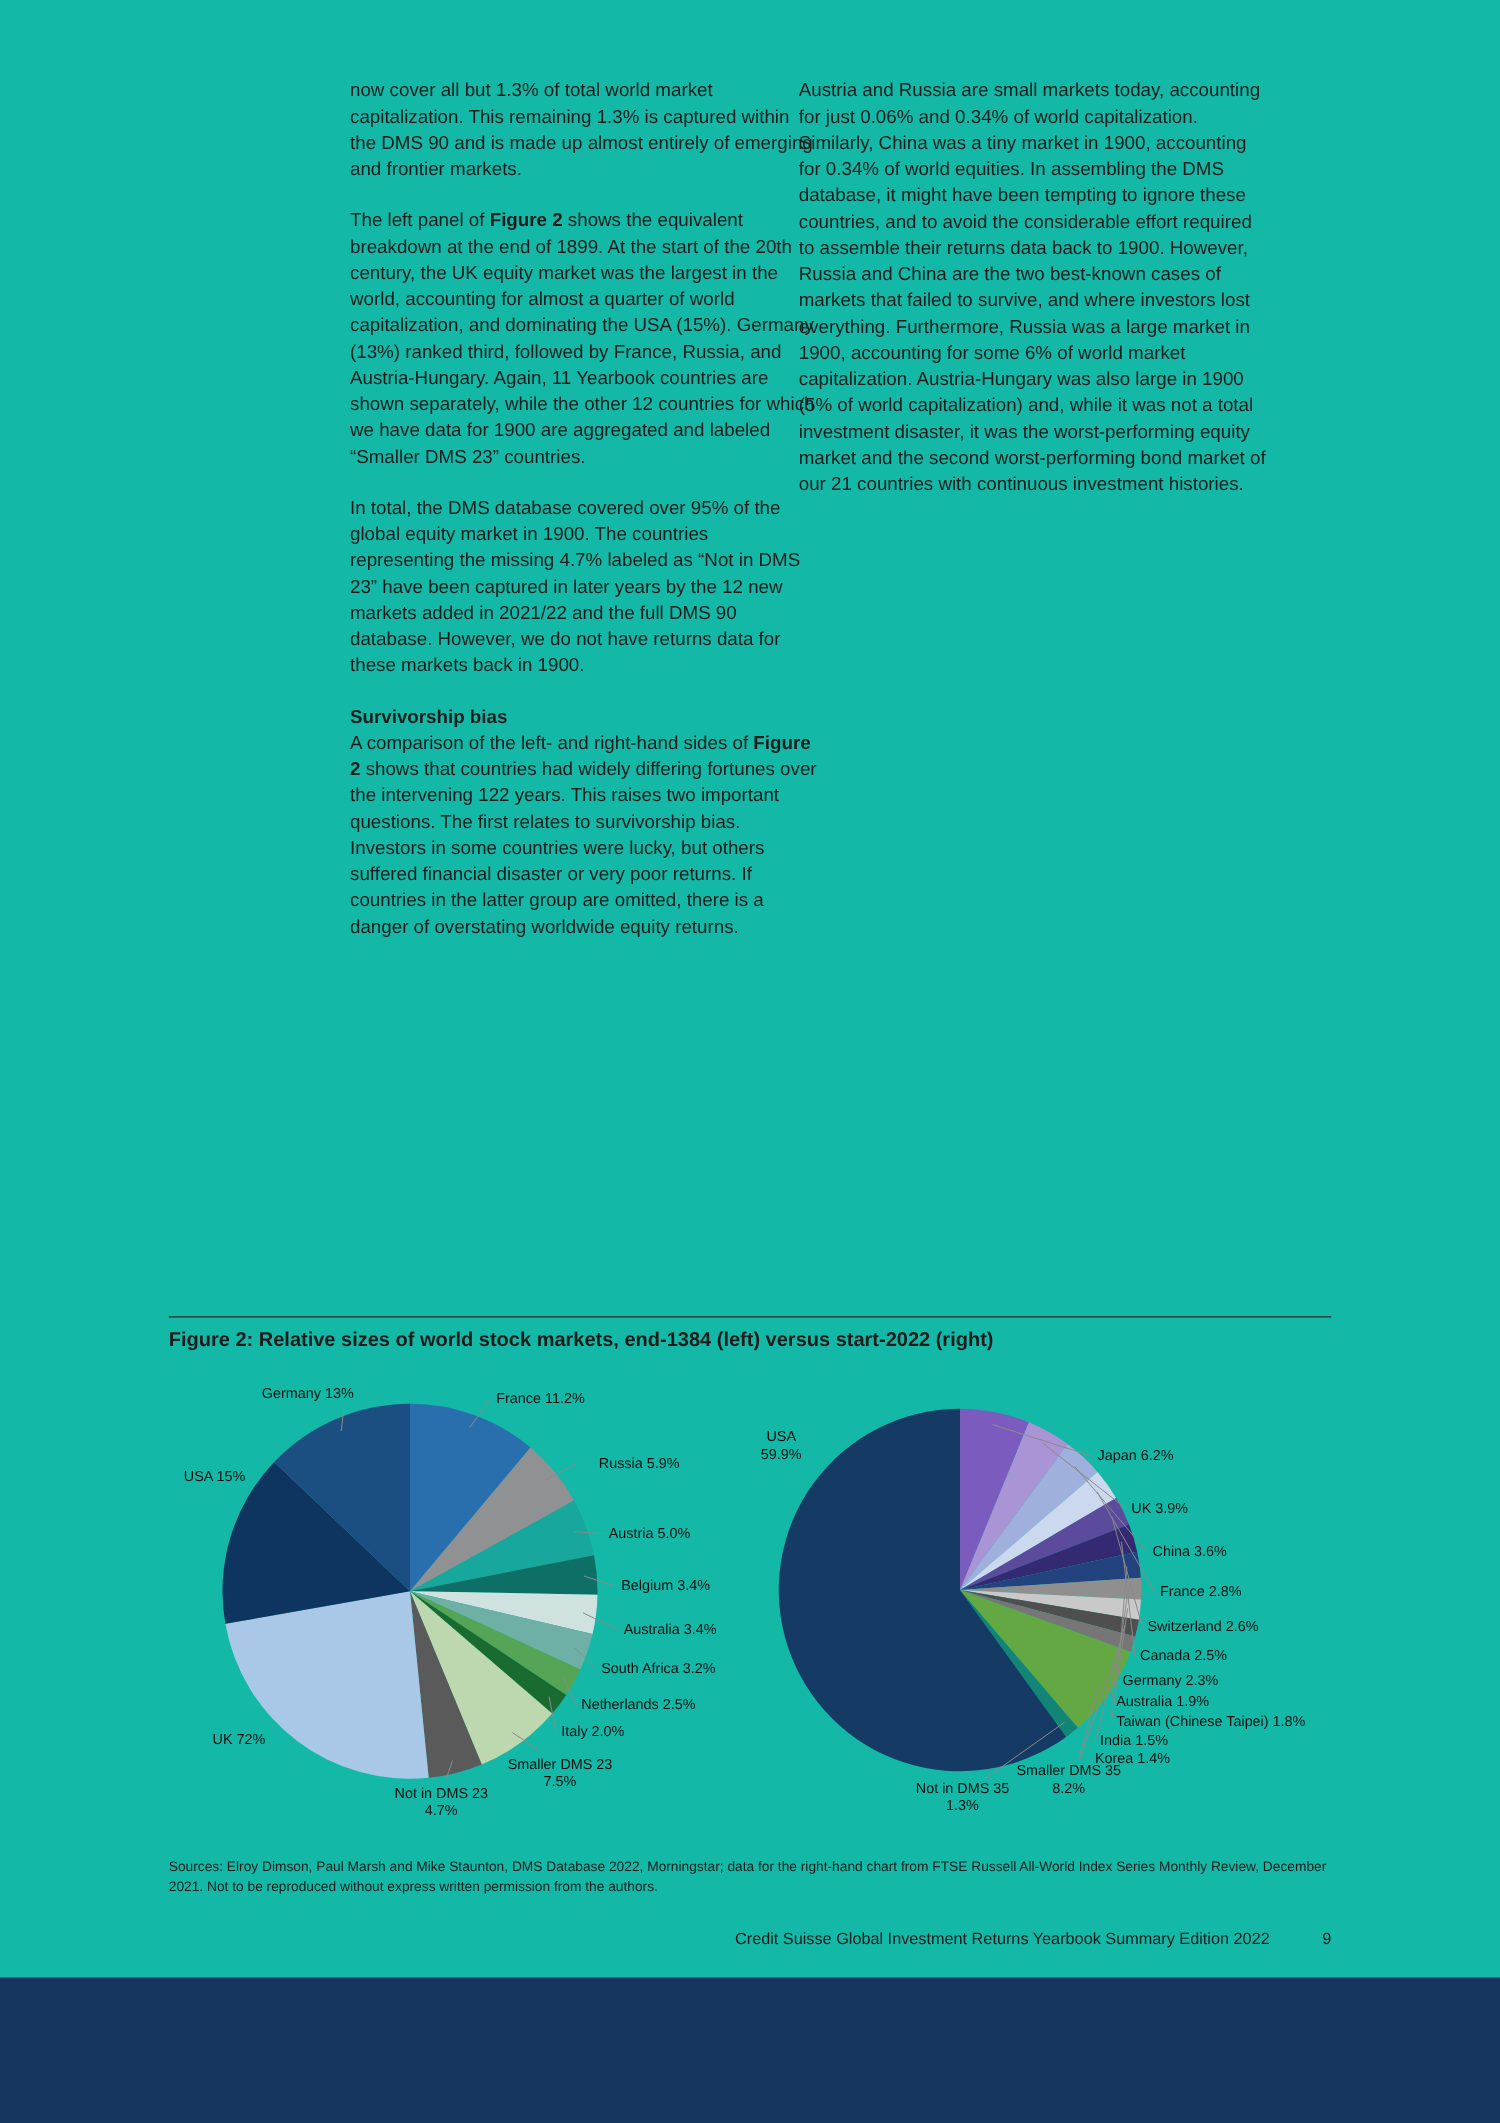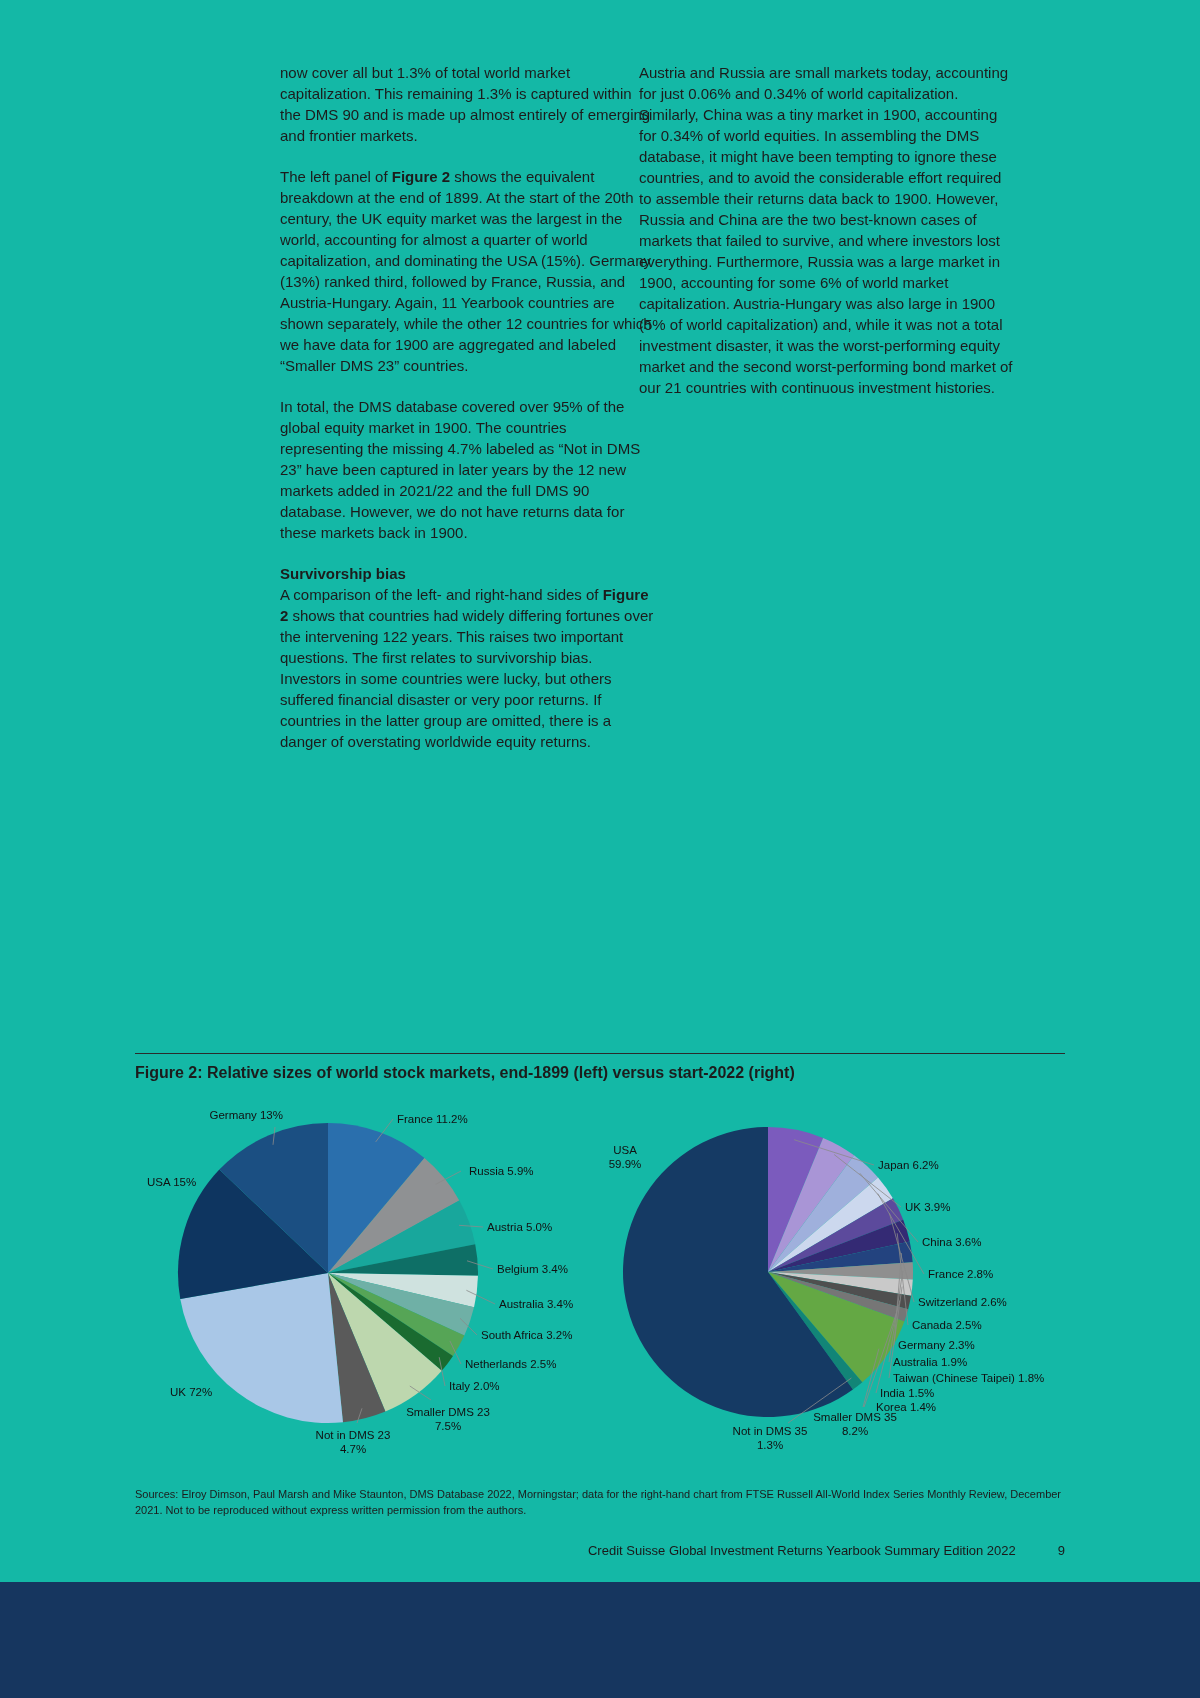--- a/index.html
+++ b/index.html
@@ -36,21 +36,21 @@
       <p><span>In total, the DMS database covered over 95% of the global equity market in 1900. The countries representing the missing 4.7% labeled as “Not in DMS 23” have been captured in later years by the 12 new markets added in 2021/22 and the full DMS 90 database. However, we do not have returns data for these markets back in 1900.</span></p>
       <h3><b>Survivorship bias</b></h3>
       <p><span>A comparison of the left- and right-hand sides of </span><b>Figure 2</b><span> shows that countries had widely differing fortunes over the intervening 122 years. This raises two important questions. The first relates to survivorship bias. Investors in some countries were lucky, but others suffered financial disaster or very poor returns. If countries in the latter group are omitted, there is a danger of overstating worldwide equity returns.</span></p>
     </div>
   <div class="col col-right">
       <p><span>Austria and Russia are small markets today, accounting for just 0.06% and 0.34% of world capitalization. Similarly, China was a tiny market in 1900, accounting for 0.34% of world equities. In assembling the DMS database, it might have been tempting to ignore these countries, and to avoid the considerable effort required to assemble their returns data back to 1900. However, Russia and China are the two best-known cases of markets that failed to survive, and where investors lost everything. Furthermore, Russia was a large market in 1900, accounting for some 6% of world market capitalization. Austria-Hungary was also large in 1900 (5% of world capitalization) and, while it was not a total investment disaster, it was the worst-performing equity market and the second worst-performing bond market of our 21 countries with continuous investment histories.</span></p>
     </div>
 
   <div class="figure">
     <div class="figure-rule"></div>
-    <div class="figure-title">Figure 2: Relative sizes of world stock markets, end-1899 (left) versus start-2022 (right)</div>
+    <div class="figure-title">Figure 2: Relative sizes of world stock markets, end-1384 (left) versus start-2022 (right)</div>
     <div class="charts">
       <div class="chart" id="chart-0" style="left:0;width:470px;">
           <svg width="470" height="372">
             <path d="M 193 176 L 193.00 26.00 A 150 150 0 0 1 289.42 61.09 Z" fill="#2a6fad"></path>
             <path d="M 193 176 L 289.42 61.09 A 150 150 0 0 1 324.28 103.44 Z" fill="#8f9193"></path>
             <path d="M 193 176 L 324.28 103.44 A 150 150 0 0 1 340.21 147.20 Z" fill="#18a79c"></path>
             <path d="M 193 176 L 340.21 147.20 A 150 150 0 0 1 342.97 178.80 Z" fill="#0e6f66"></path>
             <path d="M 193 176 L 342.97 178.80 A 150 150 0 0 1 339.03 210.29 Z" fill="#cfe2df"></path>
             <path d="M 193 176 L 339.03 210.29 A 150 150 0 0 1 329.34 238.54 Z" fill="#6fb0a6"></path>
             <path d="M 193 176 L 329.34 238.54 A 150 150 0 0 1 317.98 258.95 Z" fill="#56a556"></path>
@@ -68,21 +68,21 @@
             <line x1="325.0" y1="221.3" x2="342" y2="238" stroke="#8a8a8a" stroke-width="0.8"></line>
             <line x1="314.9" y1="243.9" x2="326" y2="267" stroke="#8a8a8a" stroke-width="0.8"></line>
             <line x1="304.2" y1="260.2" x2="310" y2="289" stroke="#8a8a8a" stroke-width="0.8"></line>
             <line x1="274.8" y1="289.0" x2="296" y2="303" stroke="#8a8a8a" stroke-width="0.8"></line>
             <line x1="227.0" y1="311.3" x2="222" y2="326" stroke="#8a8a8a" stroke-width="0.8"></line>
             <line x1="138.0" y1="47.8" x2="140" y2="30" stroke="#8a8a8a" stroke-width="0.8"></line>
           </svg>
           <div class="pie-label al-left" style="left: 262px; top: 22px;">
             <div>France 11.2%</div>
           </div>
-          <div class="pie-label al-left" style="left: 310px; top: 74px; padding-left: 24px;">
+          <div class="pie-label al-left" style="left: 320px; top: 74px; padding-left: 24px;">
             <div>Russia 5.9%</div>
           </div>
           <div class="pie-label al-left" style="left: 352px; top: 130px;">
             <div>Austria 5.0%</div>
           </div>
           <div class="pie-label al-left" style="left: 362px; top: 172px;">
             <div>Belgium 3.4%</div>
           </div>
           <div class="pie-label al-left" style="left: 364px; top: 207px;">
             <div>Australia 3.4%</div>

